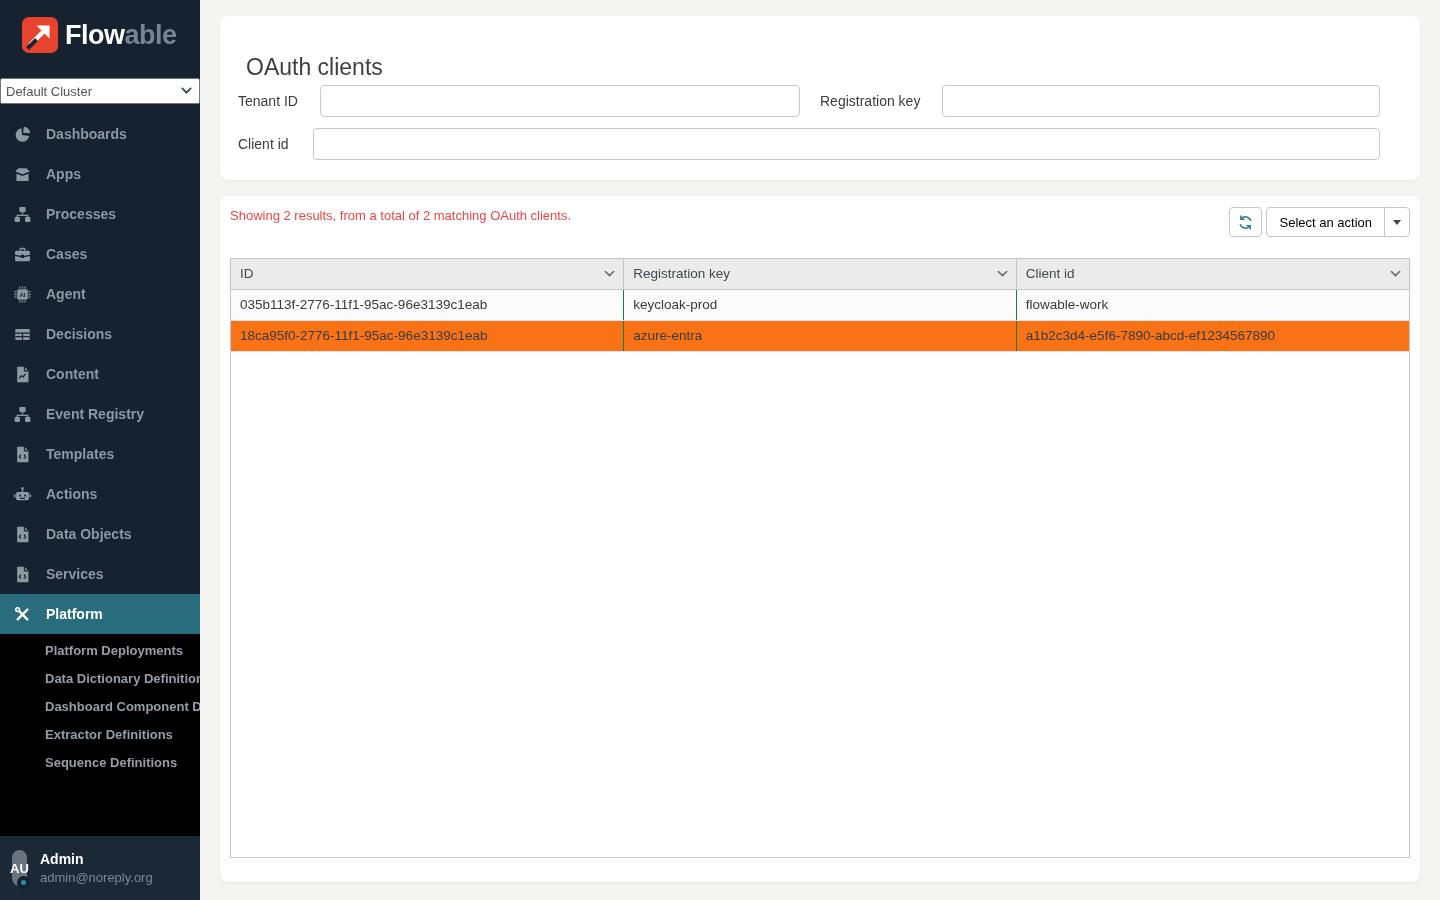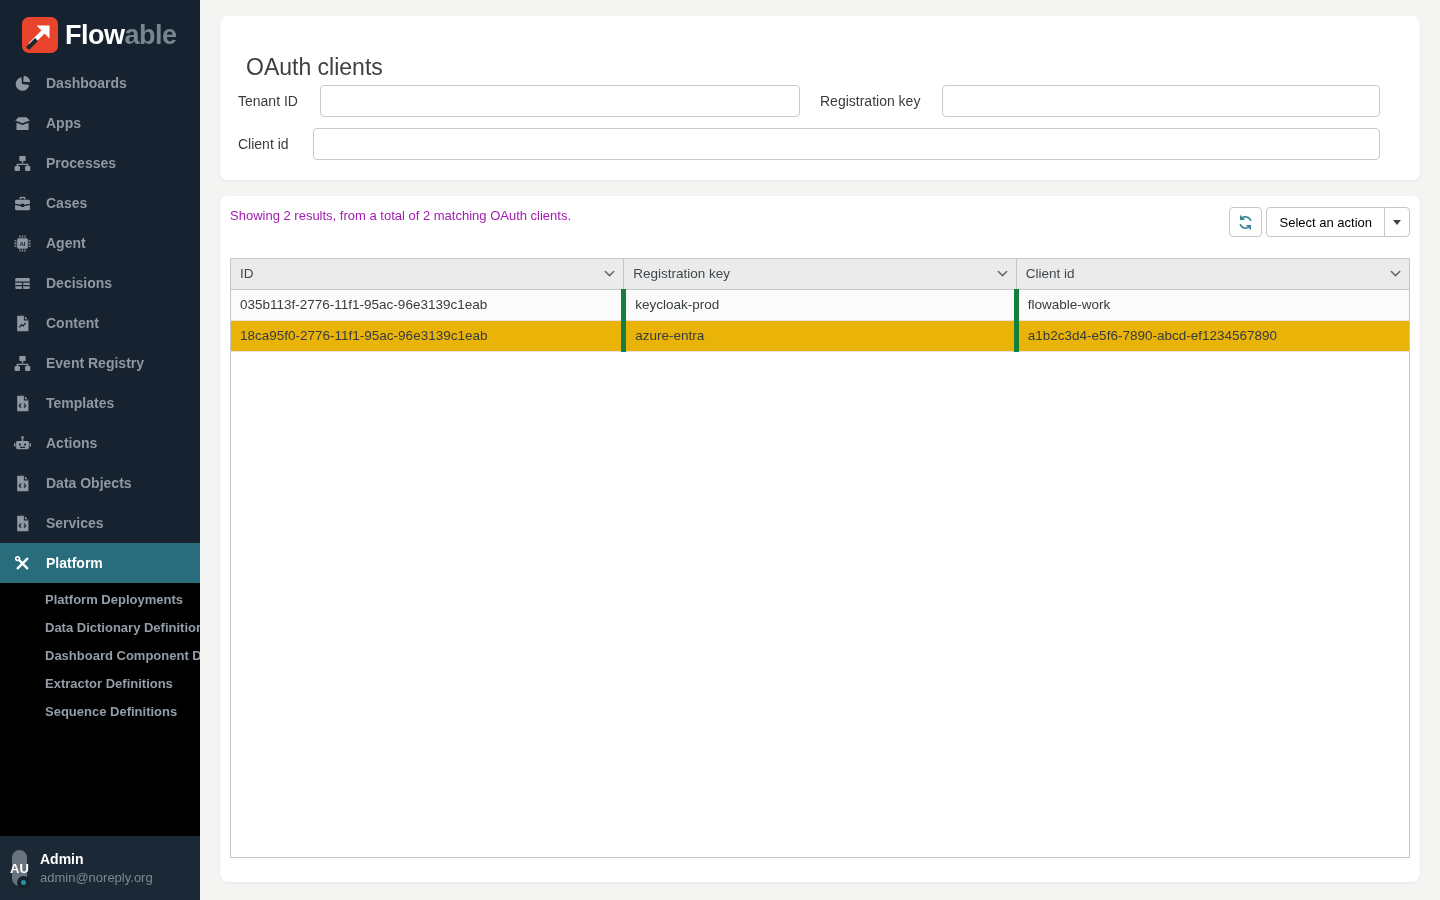--- a/index.html
+++ b/index.html
@@ -69,21 +69,21 @@
     font-size:14px; padding:0 8px; color:#333; background:#fff; font-family:"Liberation Sans",sans-serif;
   }
   .lbl-tenant { left:18px; top:69px; }
   .inp-tenant { left:100px; top:69px; width:480px; }
   .lbl-reg    { left:600px; top:69px; }
   .inp-reg    { left:722px; top:69px; width:438px; }
   .lbl-client { left:18px; top:112px; }
   .inp-client { left:93px; top:112px; width:1067px; }
 
   .results-card { left:20px; top:196px; width:1200px; height:686px; }
-  .summary { position:absolute; left:10px; top:12px; font-size:13px; color:#a21caf; }
+  .summary { position:absolute; left:10px; top:12px; font-size:13px; color:#ef4444; }
   .actions { position:absolute; right:10px; top:11px; display:flex; align-items:flex-start; }
   .btn {
     height:30px; background:#fff; border:1px solid #c6c6c6; border-radius:4px;
     font-size:13px; color:#000000; font-family:"Liberation Sans",sans-serif; cursor:pointer;
     display:flex; align-items:center; justify-content:center;
   }
   .btn-refresh { width:33px; margin-right:4px; color:#2e7e90; }
   .btn-refresh svg { width:15px; height:15px; }
   .split { display:flex; }
   .btn-action { padding:0 12px; border-radius:4px 0 0 4px; }
@@ -97,41 +97,47 @@
   table { width:100%; border-collapse:collapse; table-layout:fixed; }
   th {
     background:#ebebeb; height:30px; font-weight:normal; font-size:13.5px; color:#40484d;
     text-align:left; padding:0 9px; border-right:1px solid #c6c6c6; border-bottom:1px solid #c6c6c6;
     position:relative; cursor:pointer;
   }
   th:last-child { border-right:none; }
   th .th-chev { position:absolute; right:8px; top:11px; width:11px; height:8px; color:#6a6a6a; }
   td {
     height:31px; font-size:13.5px; color:#363c40; padding:0 9px;
-    border-right:5px solid #15803d; border-bottom:1px solid #e3e3e3;
+    border-right:1px solid #15803d; border-bottom:1px solid #e3e3e3;
     overflow:hidden; white-space:nowrap;
   }
   td:last-child { border-right:none; }
   tr.row-odd td { background:#fbfbfb; }
-  tr.row-even td { background:#eab308; }
+  tr.row-even td { background:#f97316; }
 </style>
 </head>
 <body>
 
 <aside class="sidebar">
   <div class="logo">
     <svg class="logo-mark" viewBox="0 0 36 36">
       <rect width="36" height="36" rx="7" fill="#e8432d"></rect>
       <path d="M9 27L23 13" stroke="#fff" stroke-width="4.5" stroke-linecap="round"></path>
       <path d="M14.5 8.5H27.5V21.5z" fill="#fff"></path>
       <path d="M5.5 31.5L14.5 22.5" stroke="#1b2733" stroke-width="4"></path>
     </svg>
     <div class="logo-text"><span class="flow">Flow</span><span class="able">able</span></div>
   </div>
 
+  <div class="cluster-wrap">
+    <select id="cluster-select"><option>Default Cluster</option></select>
+    <svg class="sel-chev" viewBox="0 0 10 7">
+      <path d="M1.2 1.2L5 5l3.8-3.8" fill="none" stroke="currentColor" stroke-width="1.6" stroke-linecap="round"></path>
+    </svg>
+  </div>
 
   <nav id="nav">
       <div class="nav-item">
         <svg class="ni" viewBox="0 0 16 16">
           <path d="M7 2.1A6.4 6.4 0 1 0 14.3 9.3L7.6 8.4z" fill="currentColor"></path>
           <path d="M9.2 0.8a6.4 6.4 0 0 1 6 6.1l-6.5-.5z" fill="currentColor"></path>
         </svg>
         <span>Dashboards</span>
       </div>
       <div class="nav-item">

